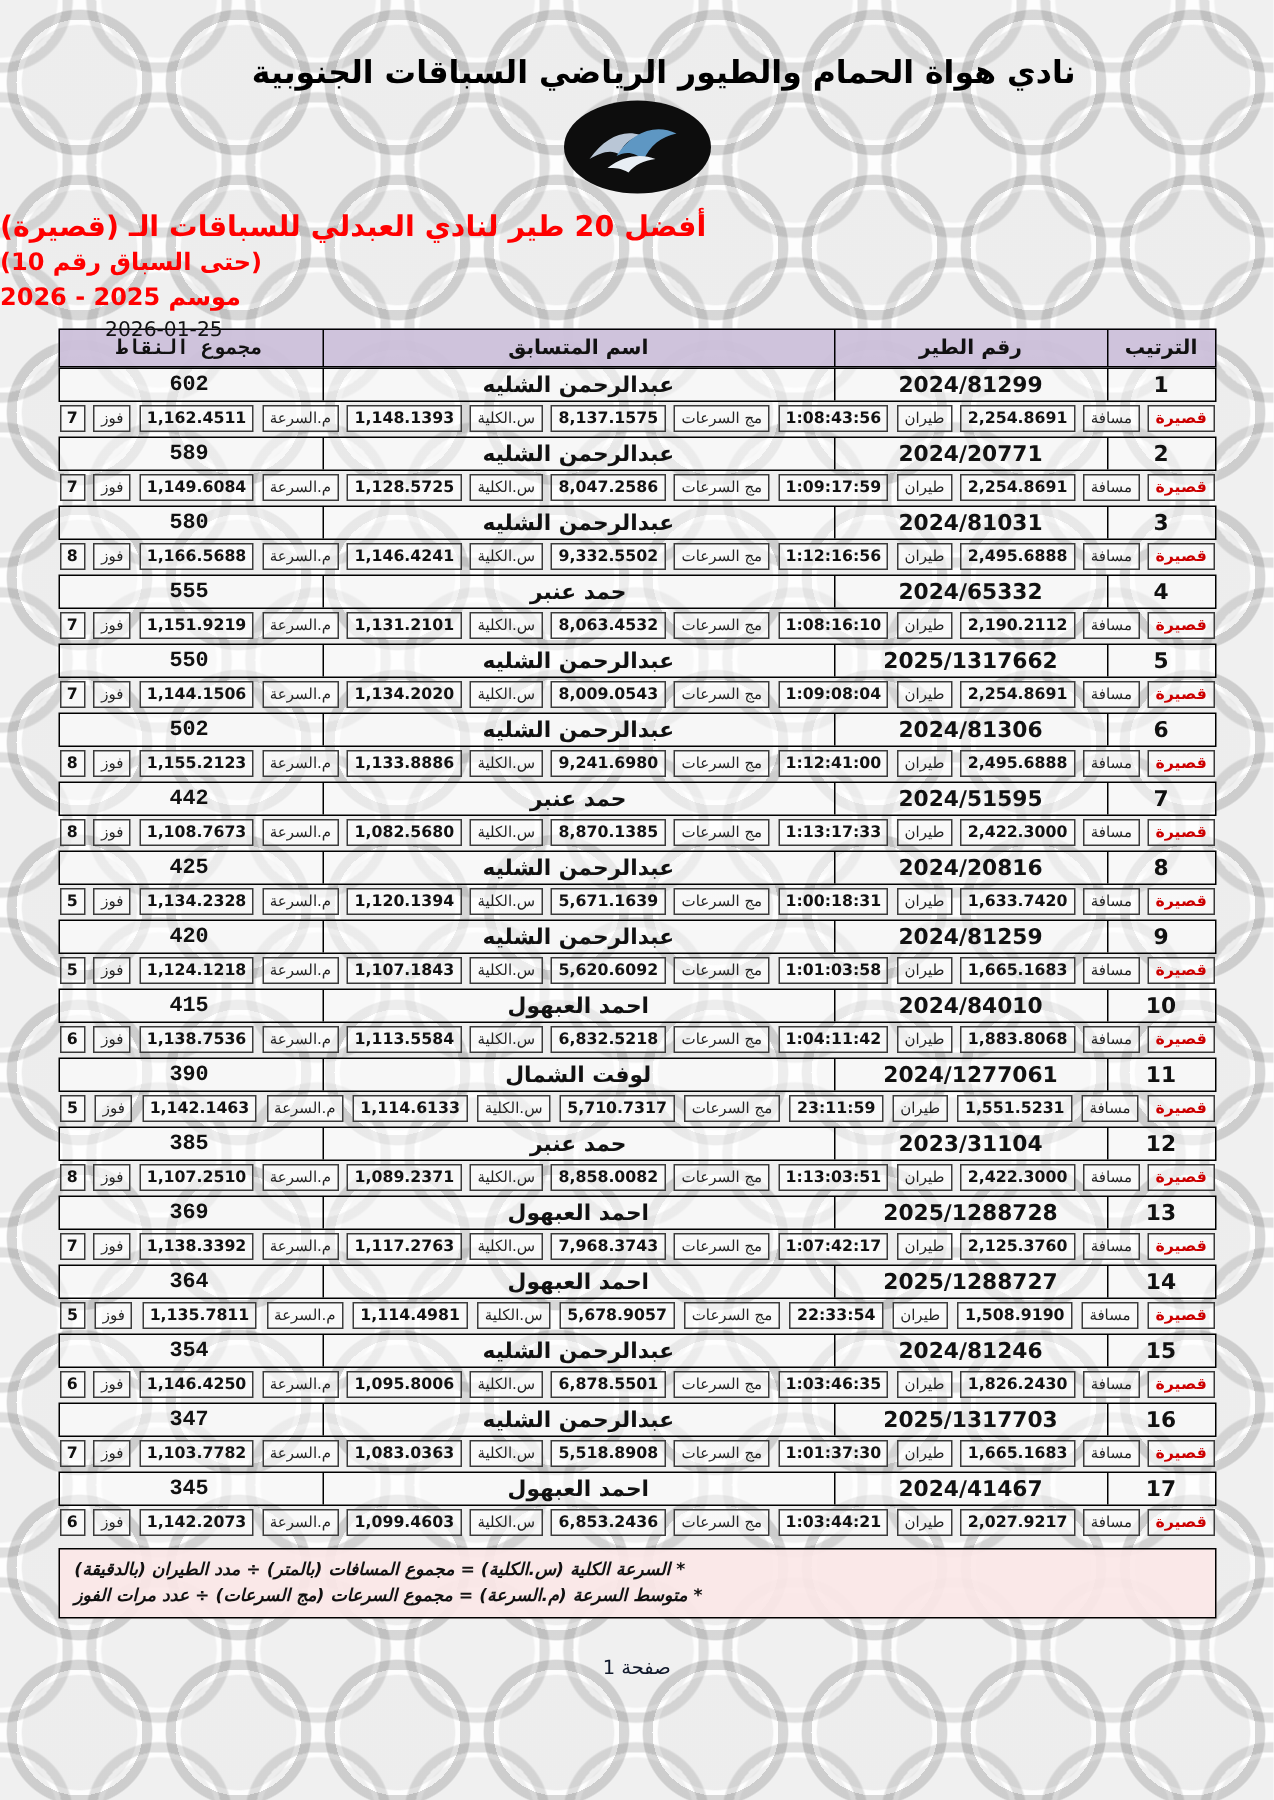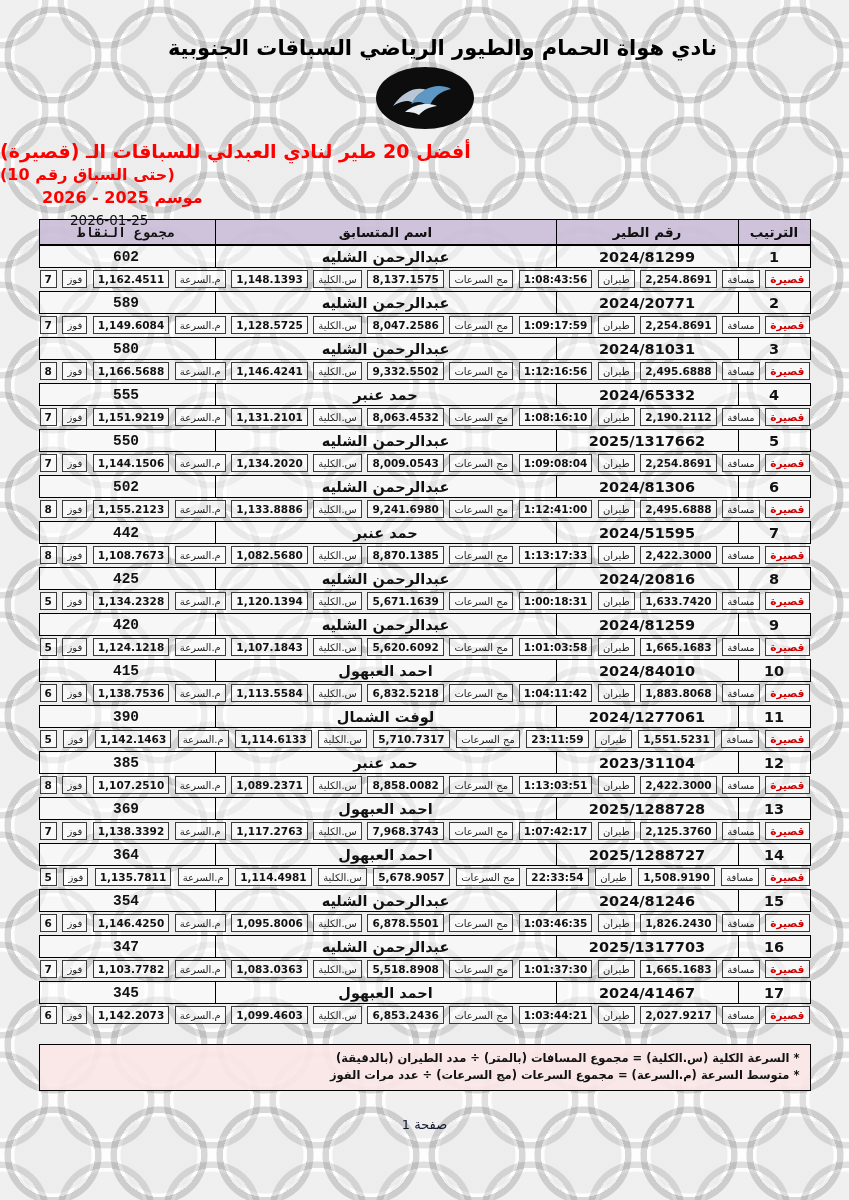--- a/index.html
+++ b/index.html
@@ -23,21 +23,21 @@
     background-position: 0 0, 0 0, 53px 55px, 53px 55px;
     pointer-events: none;
   }
   .page { position: relative; z-index: 1; padding-top: 36px; }
 
   .club-title { text-align: center; font-size: 21px; font-weight: bold; color: #000; margin-left: 36px; }
   .logo-wrap { text-align: center; margin-top: 6px; line-height: 0; }
   .red-line { text-align: left; color: #ff0000; font-weight: bold; }
   .red-1 { font-size: 19px; margin-top: 10px; }
   .red-2 { font-size: 16px; margin-top: 3px; }
-  .red-3 { font-size: 16px; margin-top: 4px; padding-left: 42px; }
+  .red-3 { font-size: 16px; margin-top: 4px; }
   .report-date {
     position: absolute; top: 212px; left: 36px;
     direction: ltr; font-size: 13.5px; color: #111; z-index: 2; margin-left: 34px;
   }
 
   .results-table { width: 772px; margin: 12px auto 0; direction: rtl; }
   .header-row {
     display: flex; height: 26px; align-items: stretch;
     background: rgba(204,192,218,0.95);
     border: 1.5px solid #000;
@@ -66,24 +66,24 @@
   .box {
     display: flex; align-items: center; justify-content: center;
     border: 1px solid #3a3a3a; background: rgba(255,255,255,0.62);
     height: 18px; padding: 0 4px; white-space: nowrap;
   }
   .box.lbl { font-size: 10px; color: #222; }
   .box.val { font-size: 10.5px; font-weight: bold; direction: ltr; }
   .box.cat { font-size: 10.5px; font-weight: bold; color: #cc0000; }
 
   .notes {
-    width: 772px; margin: 20px auto 0;
+    width: 772px; margin: 8px auto 0;
     border: 1px solid #000; background: rgba(251,231,231,0.92);
-    padding: 5px 10px; text-align: right;
-    font-size: 11.5px; font-weight: bold; line-height: 1.5;
+    padding: 5px 10px; text-align: left;
+    font-size: 11.5px; font-weight: bold; line-height: 1.5; font-style: italic;
   }
   .page-footer { text-align: center; margin-top: 26px; font-size: 13px; color: #0f172a; }
 </style>
 </head>
 <body>
 
 <div class="watermark"></div>
 
 <div class="page">
 

